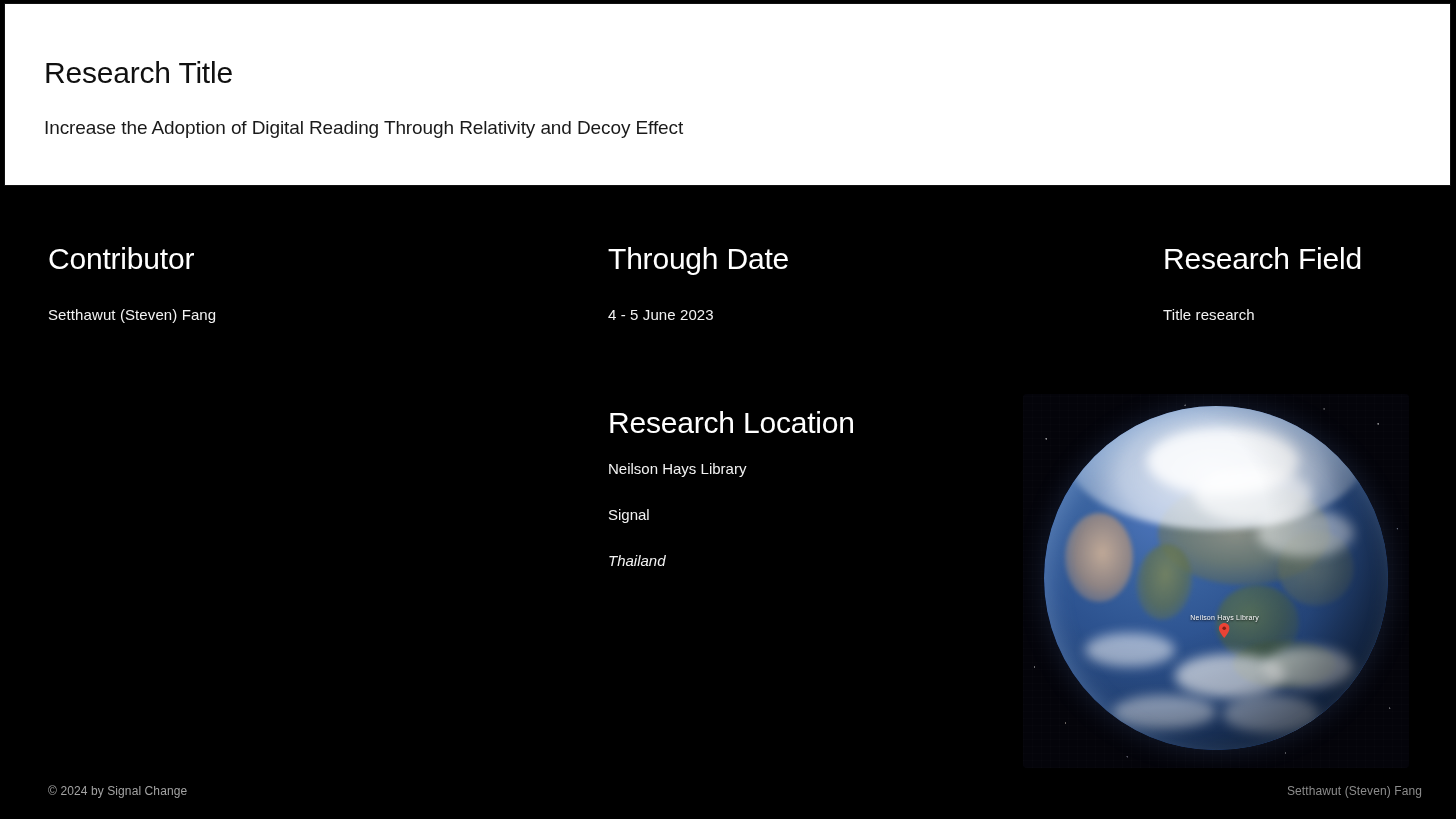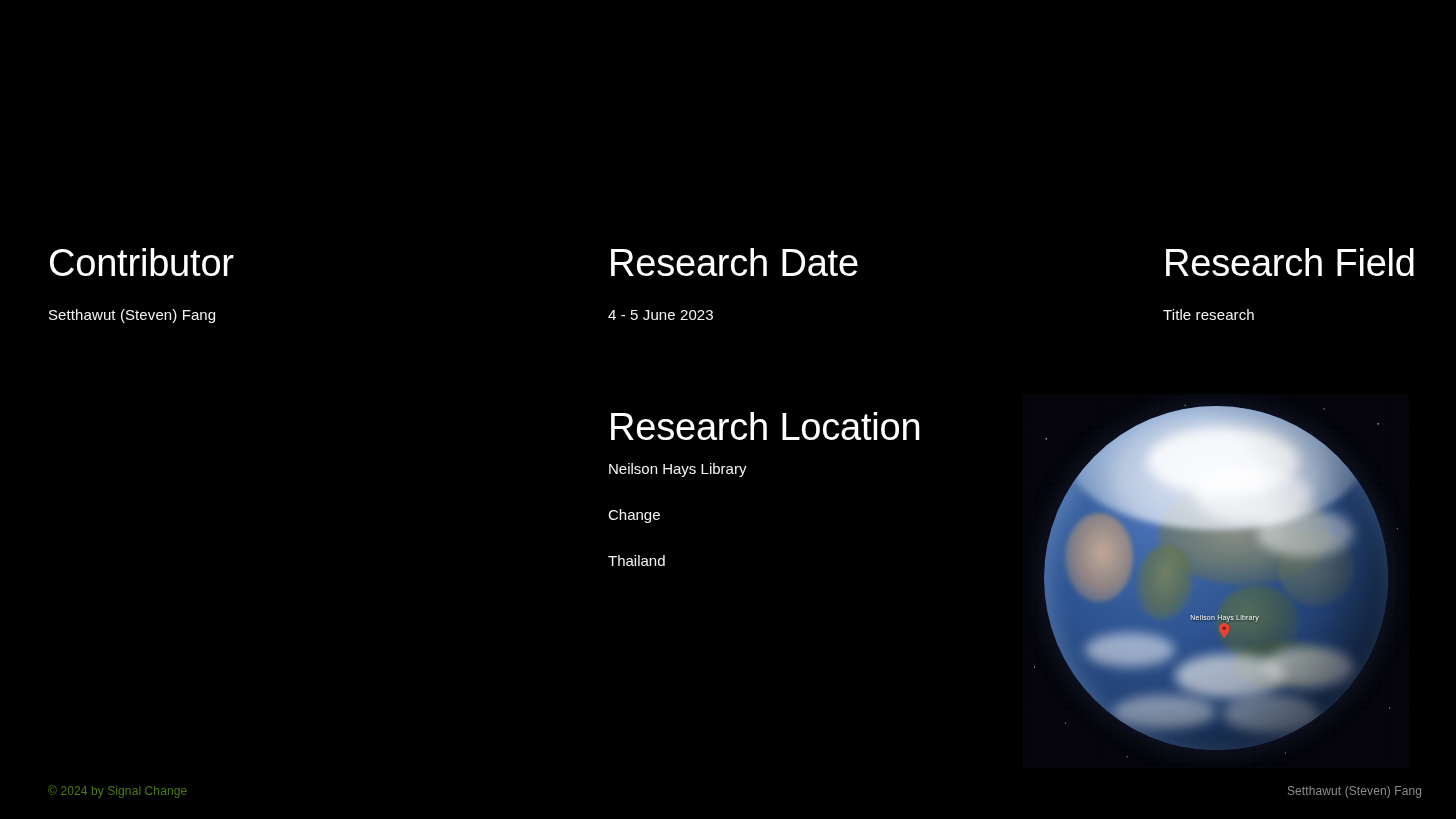--- a/index.html
+++ b/index.html
@@ -63,21 +63,21 @@
   }
   .col {
     position: absolute;
     top: 0;
   }
   .col-contributor { left: 48px; }
   .col-date        { left: 608px; }
   .col-type        { left: 1163px; }
 
   .section-heading {
-    font-size: 38px;
+    font-size: 30px;
     font-weight: 500;
     color: #ffffff;
     line-height: 1.25;
     letter-spacing: -0.2px;
     margin: 0;
     padding: 0;
   }
   .section-value {
     font-size: 15px;
     font-weight: 400;
@@ -108,21 +108,21 @@
     left: 0;
   }
   .location-lines .loc-line {
     font-size: 15px;
     font-weight: 400;
     color: #f2f2f2;
     line-height: 1.4;
     margin-bottom: 25px;
     white-space: nowrap;
   }
-  .location-lines .loc-line:last-child { margin-bottom: 6px; }
+  .location-lines .loc-line:last-child { margin-bottom: 6px; font-style: italic; }
 
   
   .globe-frame {
     position: absolute;
     left: 1023px;
     top: 394px;
     width: 386px;
     height: 374px;
     border-radius: 4px;
     overflow: hidden;
@@ -269,62 +269,66 @@
     margin-bottom: 2px;
   }
   .map-pin-icon { display: block; margin: 0 auto; }
 
   
   .footer-left {
     position: absolute;
     left: 48px;
     top: 784px;
     font-size: 12px;
-    color: #4d7c0f;
+    color: #a3a3a3;
     letter-spacing: 0.1px;
   }
   .footer-right {
     position: absolute;
     right: 34px;
     top: 784px;
     font-size: 12px;
     color: #8c8c8c;
     letter-spacing: 0.1px;
   }
 </style>
 </head>
 <body>
 
 <div class="page">
 
+  <div class="header-card">
+    <div class="header-title">Research Title</div>
+    <div class="header-subtitle">Increase the Adoption of Digital Reading Through Relativity and Decoy Effect</div>
+  </div>
 
   <div class="meta-row">
 
     <div class="col col-contributor">
       <div class="section-heading">Contributor</div>
       <div class="section-value">Setthawut (Steven) Fang</div>
     </div>
 
     <div class="col col-date">
-      <div class="section-heading">Research Date</div>
+      <div class="section-heading">Through Date</div>
       <div class="section-value">4 - 5 June 2023</div>
     </div>
 
     <div class="col col-type">
       <div class="section-heading">Research Field</div>
       <div class="section-value">Title research</div>
     </div>
 
   </div>
 
   <div class="location-block">
     <div class="section-heading">Research Location</div>
     <div class="location-lines">
       <div class="loc-line">Neilson Hays Library</div>
-      <div class="loc-line">Change</div>
+      <div class="loc-line">Signal</div>
       <div class="loc-line">Thailand</div>
     </div>
   </div>
 
   <div class="globe-frame">
     <div class="starfield"></div>
     <div class="globe">
       <div class="ocean"></div>
       <div class="land asia"></div>
       <div class="land eastasia"></div>

